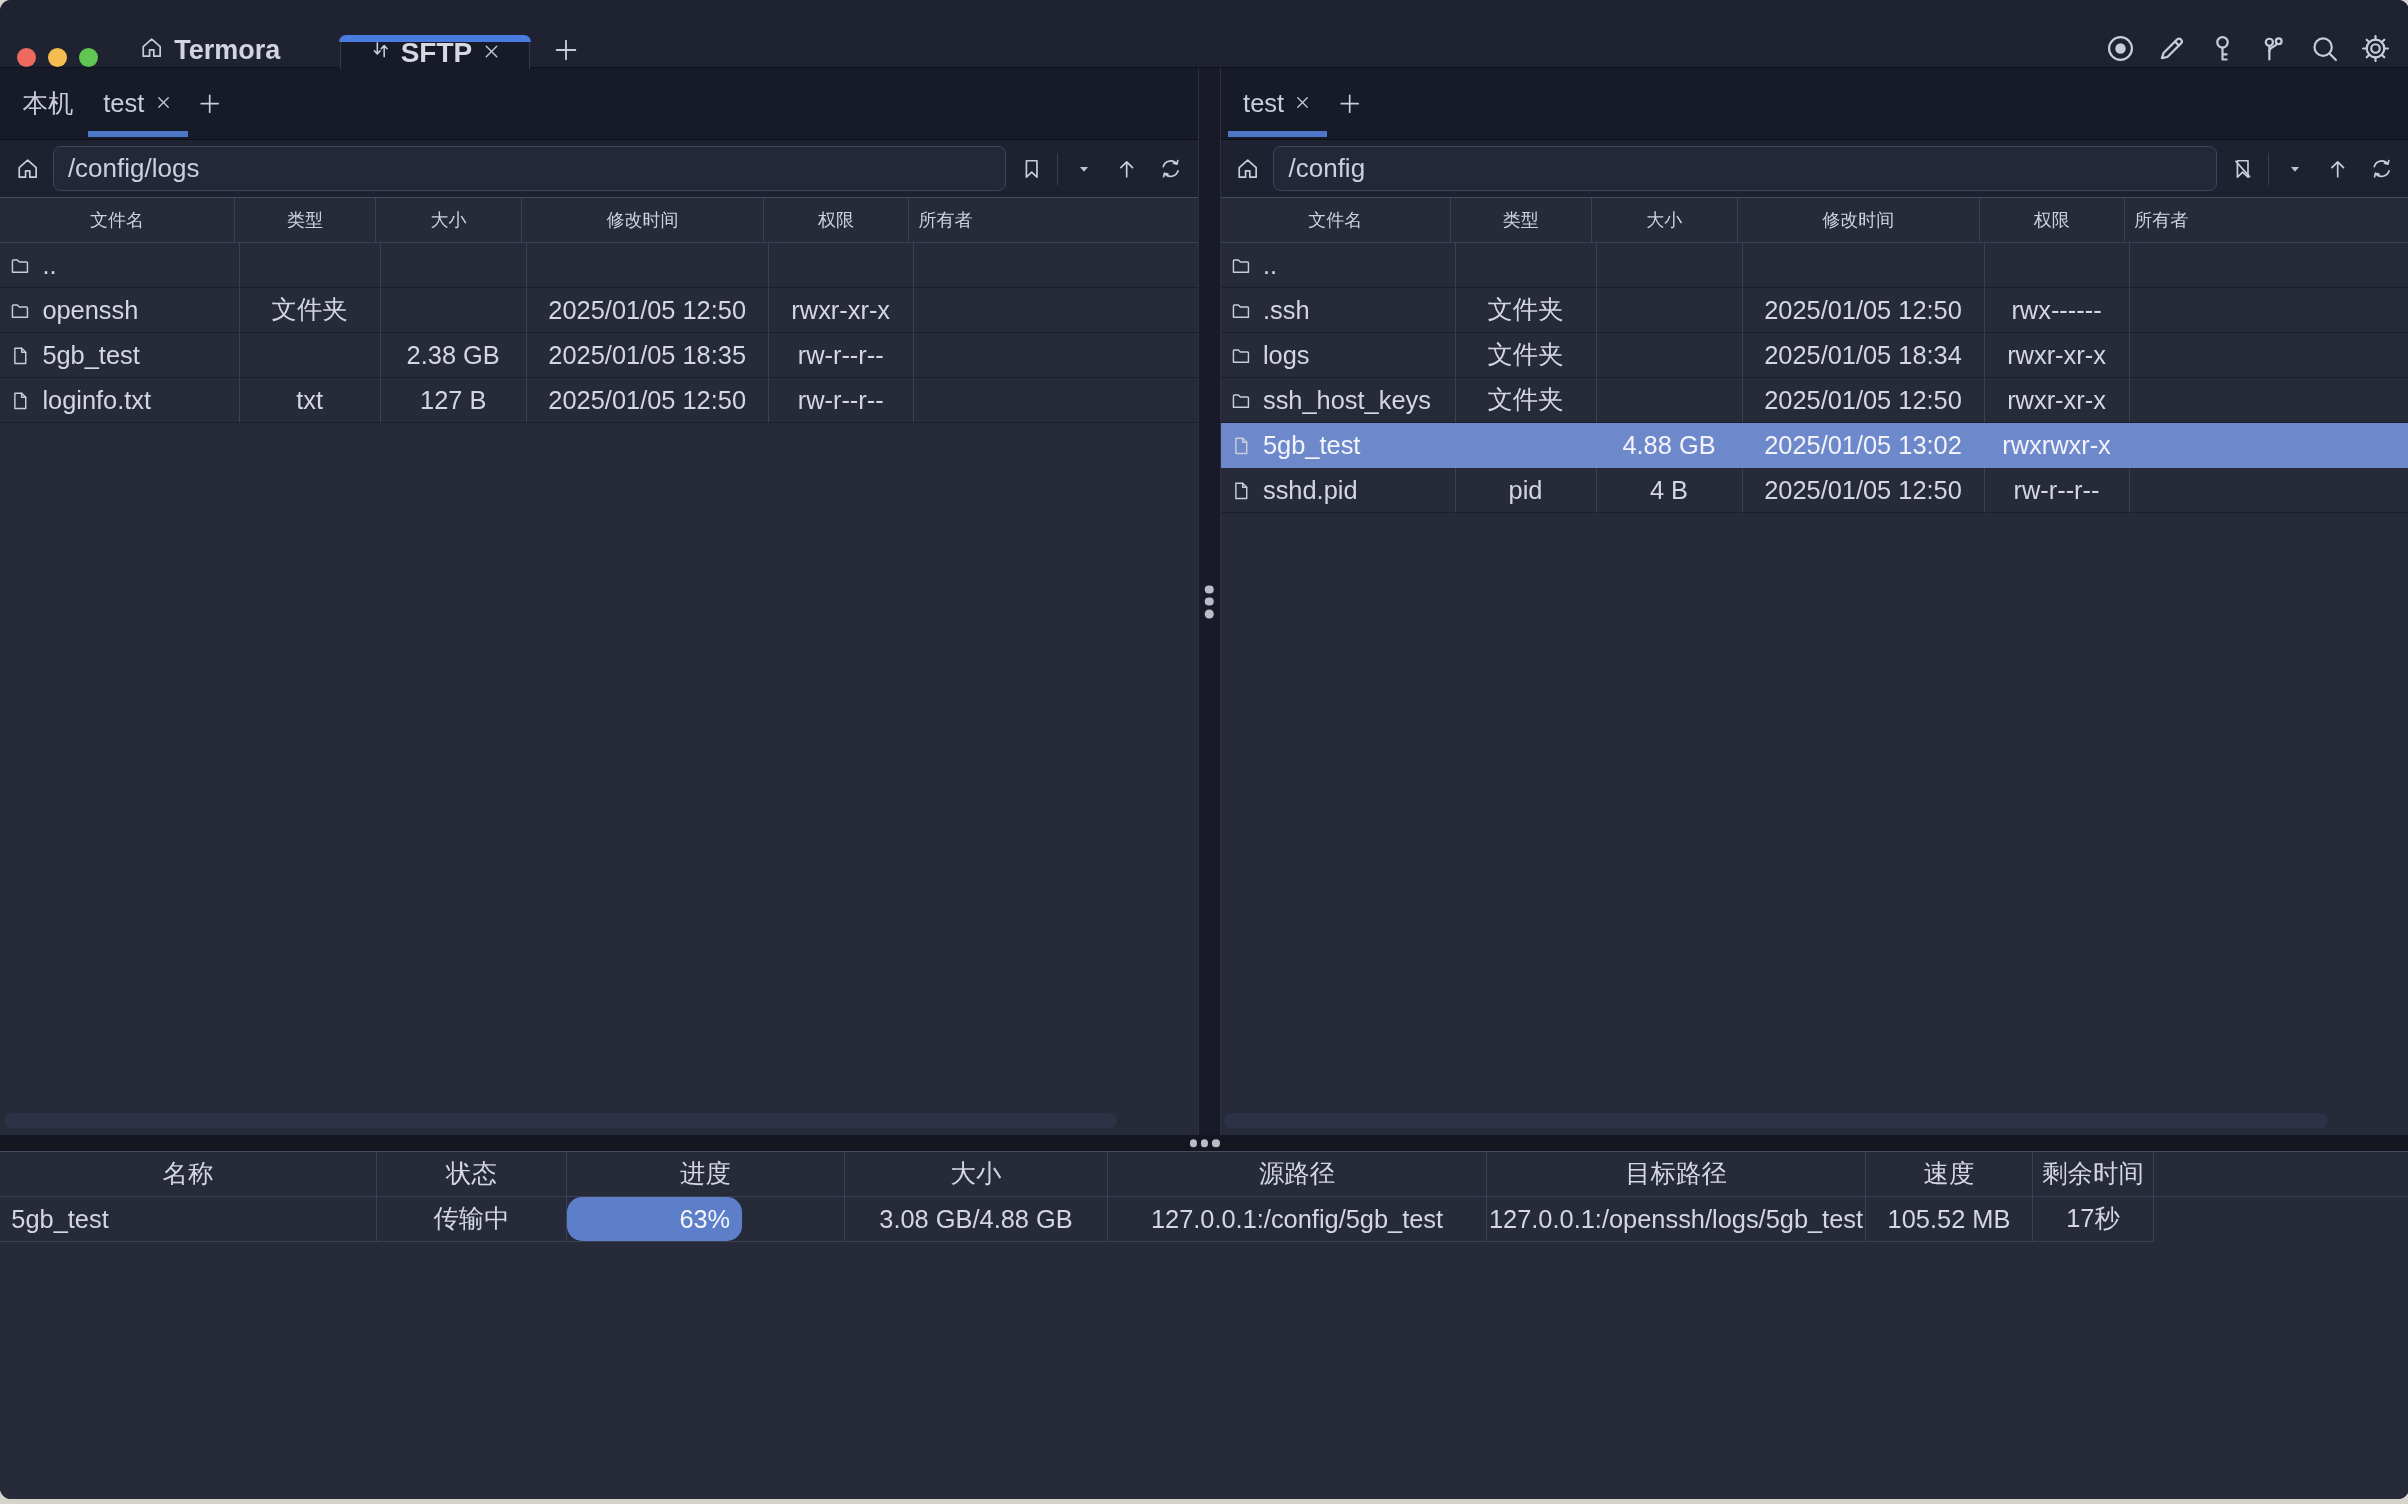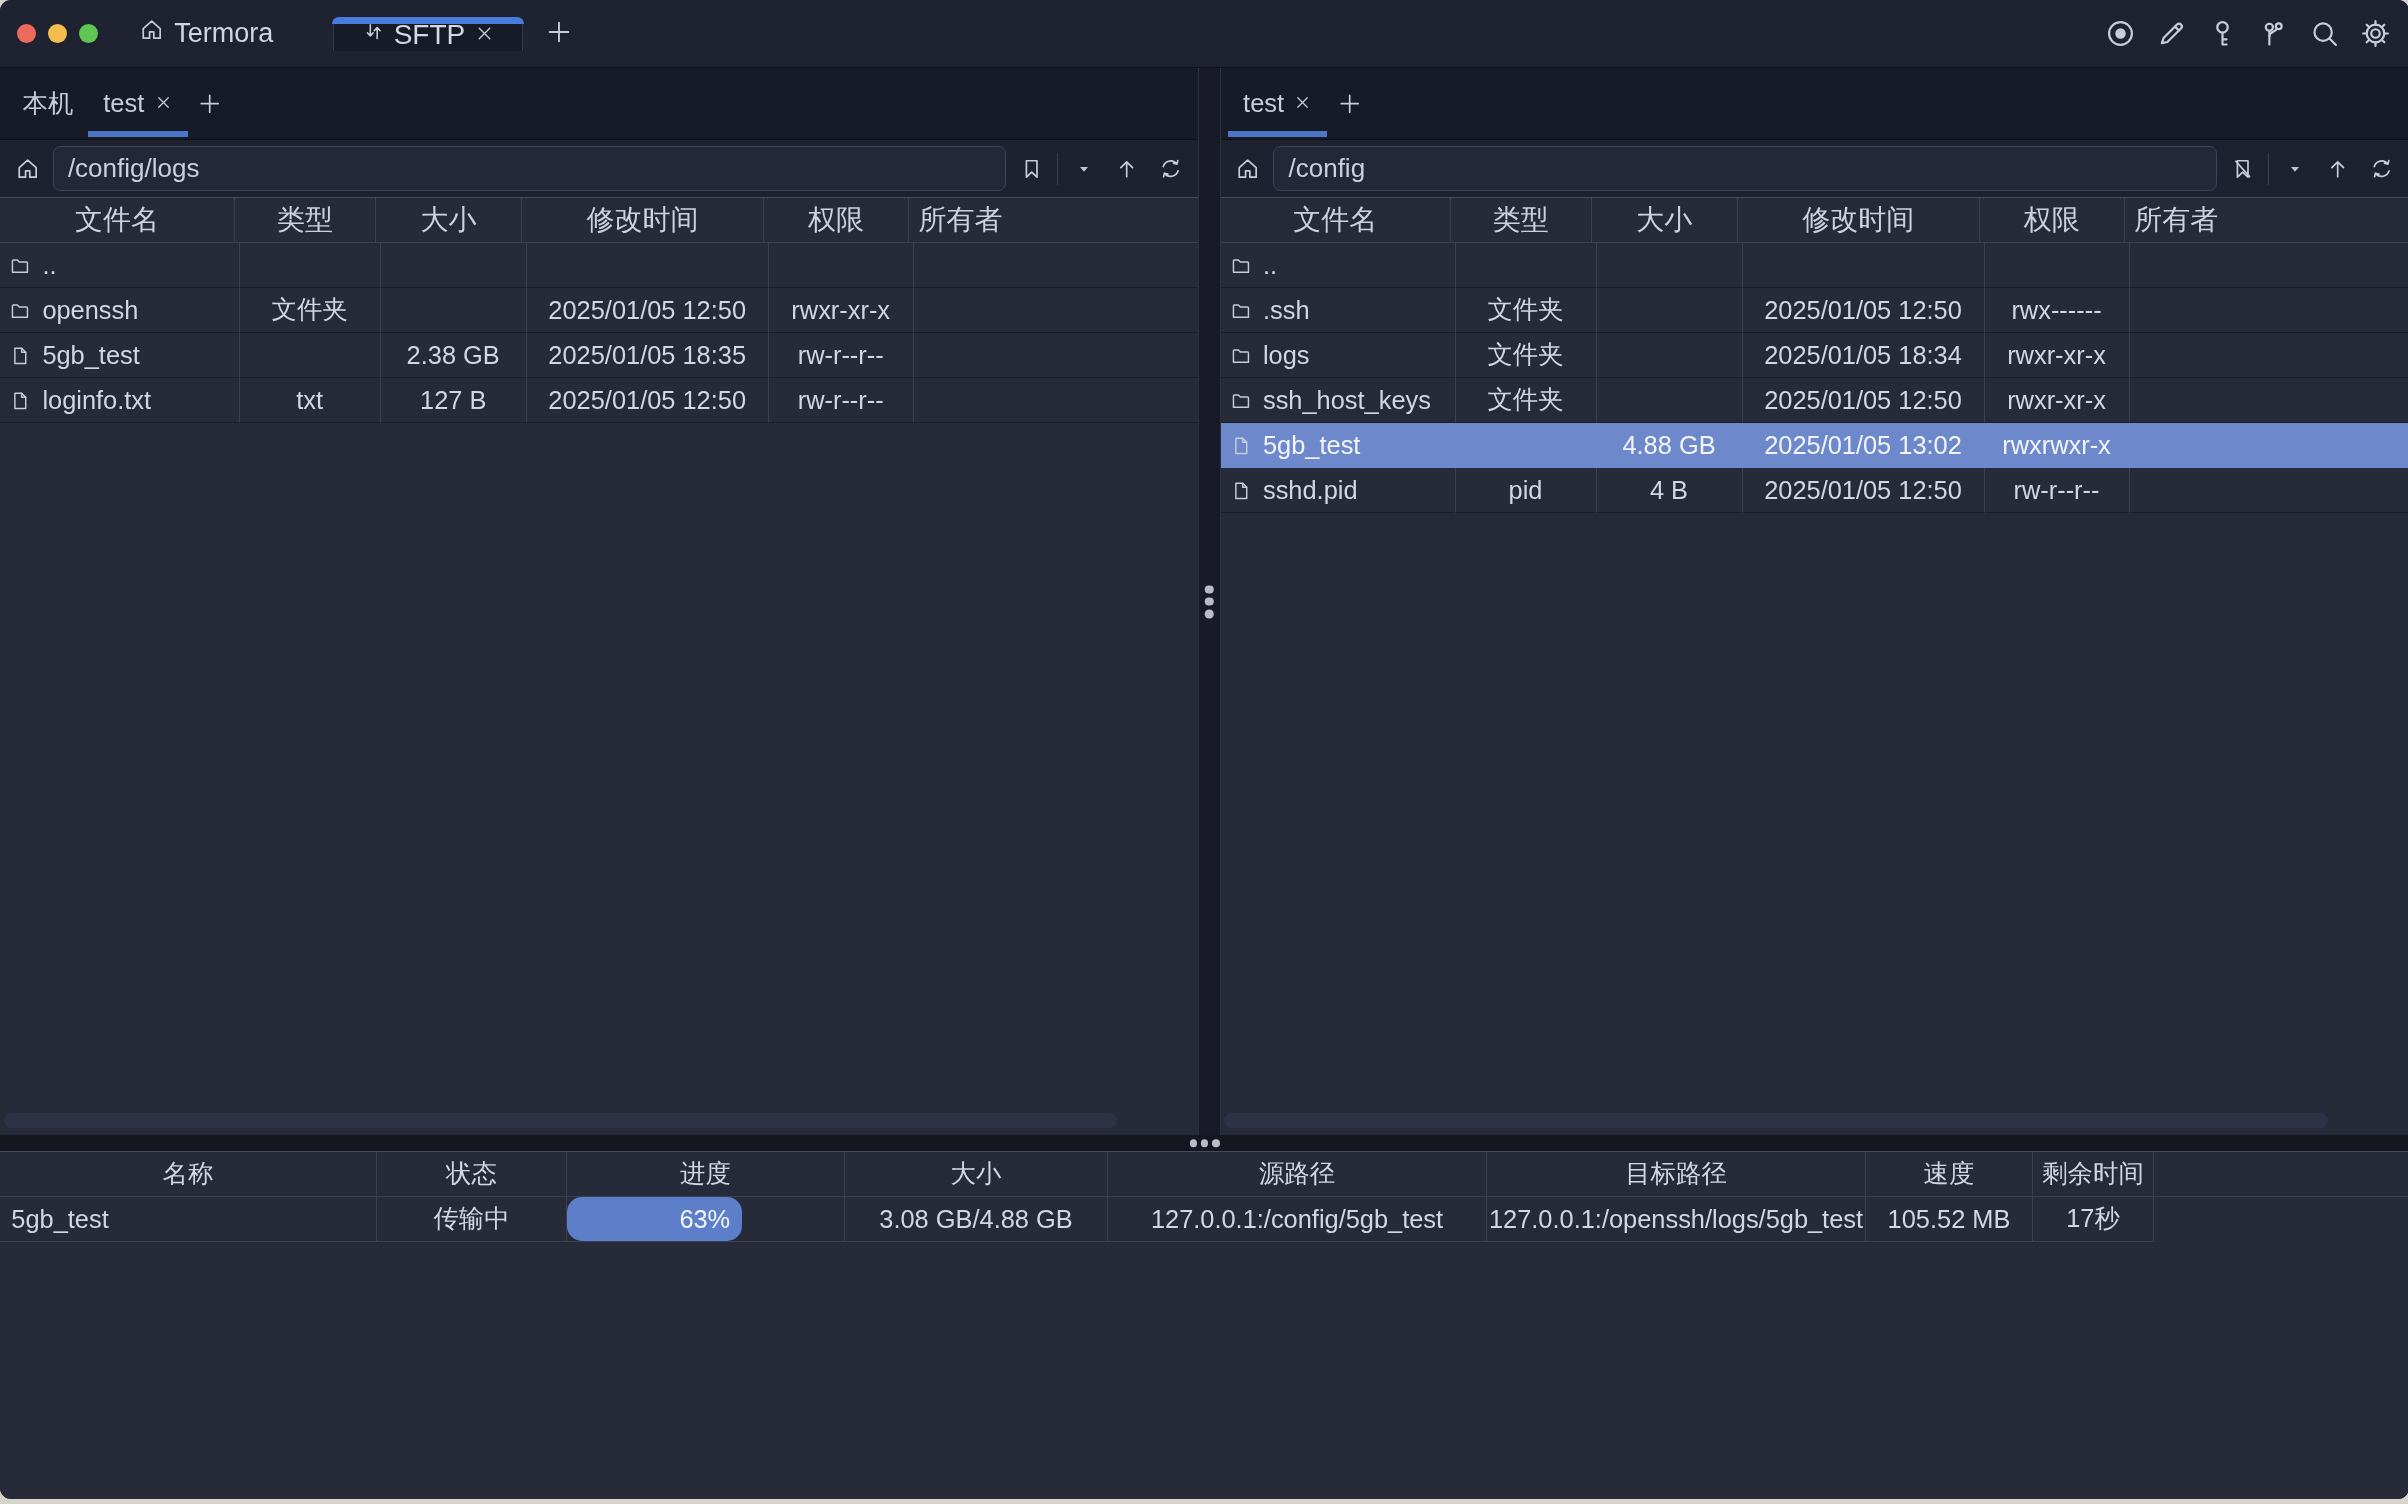--- a/index.html
+++ b/index.html
@@ -15,21 +15,21 @@
     --rowline:#1b1e2c; --text:#d4d7e1; --header-text:#ced2dd; --accent:#4a7ce0;
     --underline:#4d76c9; --sel:#6e89cb; --prog:#5d7ec9; --thumb:#2e3247;
     --split:#14171f; --icon:#c9cdd9;
   }
   #window {
     position: absolute; left:0; top:0; width:2409px; height:1499px;
     background: var(--chrome); border-radius: 11.3px;
     display: flex; flex-direction: column; overflow: hidden;
   }
   
-  .titlebar { height:68px; flex:0 0 68px; display:flex; align-items:center; position:relative; background:var(--chrome); border-bottom:1.9px solid #10131d; }
+  .titlebar { height:68px; flex:0 0 68px; display:flex; align-items:flex-end; position:relative; background:var(--chrome); border-bottom:1.9px solid #10131d;font-weight:bold; }
   .lights { display:flex; align-items:center; gap:12.2px; padding-left:17px; }
   .light { width:19px; height:19px; border-radius:50%; }
   .l-red{background:#ee6a5f;} .l-yellow{background:#f5bd4f;} .l-green{background:#61c554;}
   .apptab { display:flex; align-items:center; gap:9.4px; margin-left:41px; color:#d2d5df; font-size:27px; }
   .apptab svg { width:25.4px; height:25.4px; }
   .toptab {
     width:190px; margin-left:60px; margin-bottom:-1.9px; position:relative;
     background:var(--tabsrow); border:1.9px solid #343950; border-bottom:none;
     border-radius:9.4px 9.4px 0 0; display:flex; align-items:center; justify-content:center; gap:8.5px;
     color:#d6d9e3; font-size:28px;
@@ -61,21 +61,21 @@
   
   .pathbar { height:57px; flex:0 0 57px; background:var(--pathrow); display:flex; align-items:center; padding:0 9.4px; gap:7.5px; }
   .pbtn { width:36px; height:41px; display:flex; align-items:center; justify-content:center; flex:0 0 auto; }
   .pbtn svg { width:25.4px; height:25.4px; }
   .pathinput { flex:1; min-width:0; height:45px; background:var(--input); border:1.9px solid var(--input-border); border-radius:7.5px; color:#ccd0db; font-size:26px; padding:0 14px; font-family:inherit; outline:none; }
   .vline { width:0.9px; height:32px; background:#3a3f52; flex:0 0 0.9px; }
   .caret svg { width:16px; height:16px; }
   
   .filetable { flex:1; background:var(--panel); border-top:1.9px solid var(--line); position:relative; overflow:hidden; }
   .frow { display:flex; height:45px; align-items:stretch; }
-  .fhead { color:var(--header-text); font-size:28px; }
+  .fhead { color:var(--header-text); font-size:18px; }
   .fhead .cell { border-bottom:0.9px solid var(--grid); }
   .cell { display:flex; align-items:center; justify-content:center; border-right:0.9px solid var(--grid); overflow:hidden; white-space:nowrap; }
   .c-name { flex:1; justify-content:flex-start; padding-left:9.4px; gap:11.3px; min-width:0; }
   .fhead .c-name { justify-content:center; padding-left:0; }
   .c-type { width:141px; flex:0 0 141px; }
   .c-size { width:146px; flex:0 0 146px; }
   .c-mtime{ width:242px; flex:0 0 242px; }
   .c-perm { width:145px; flex:0 0 145px; }
   .c-owner{ width:55px; flex:1 0 55px; border-right:none; justify-content:flex-start; padding-left:9.4px; }
   .filerow { color:var(--text); font-size:25.4px; }

